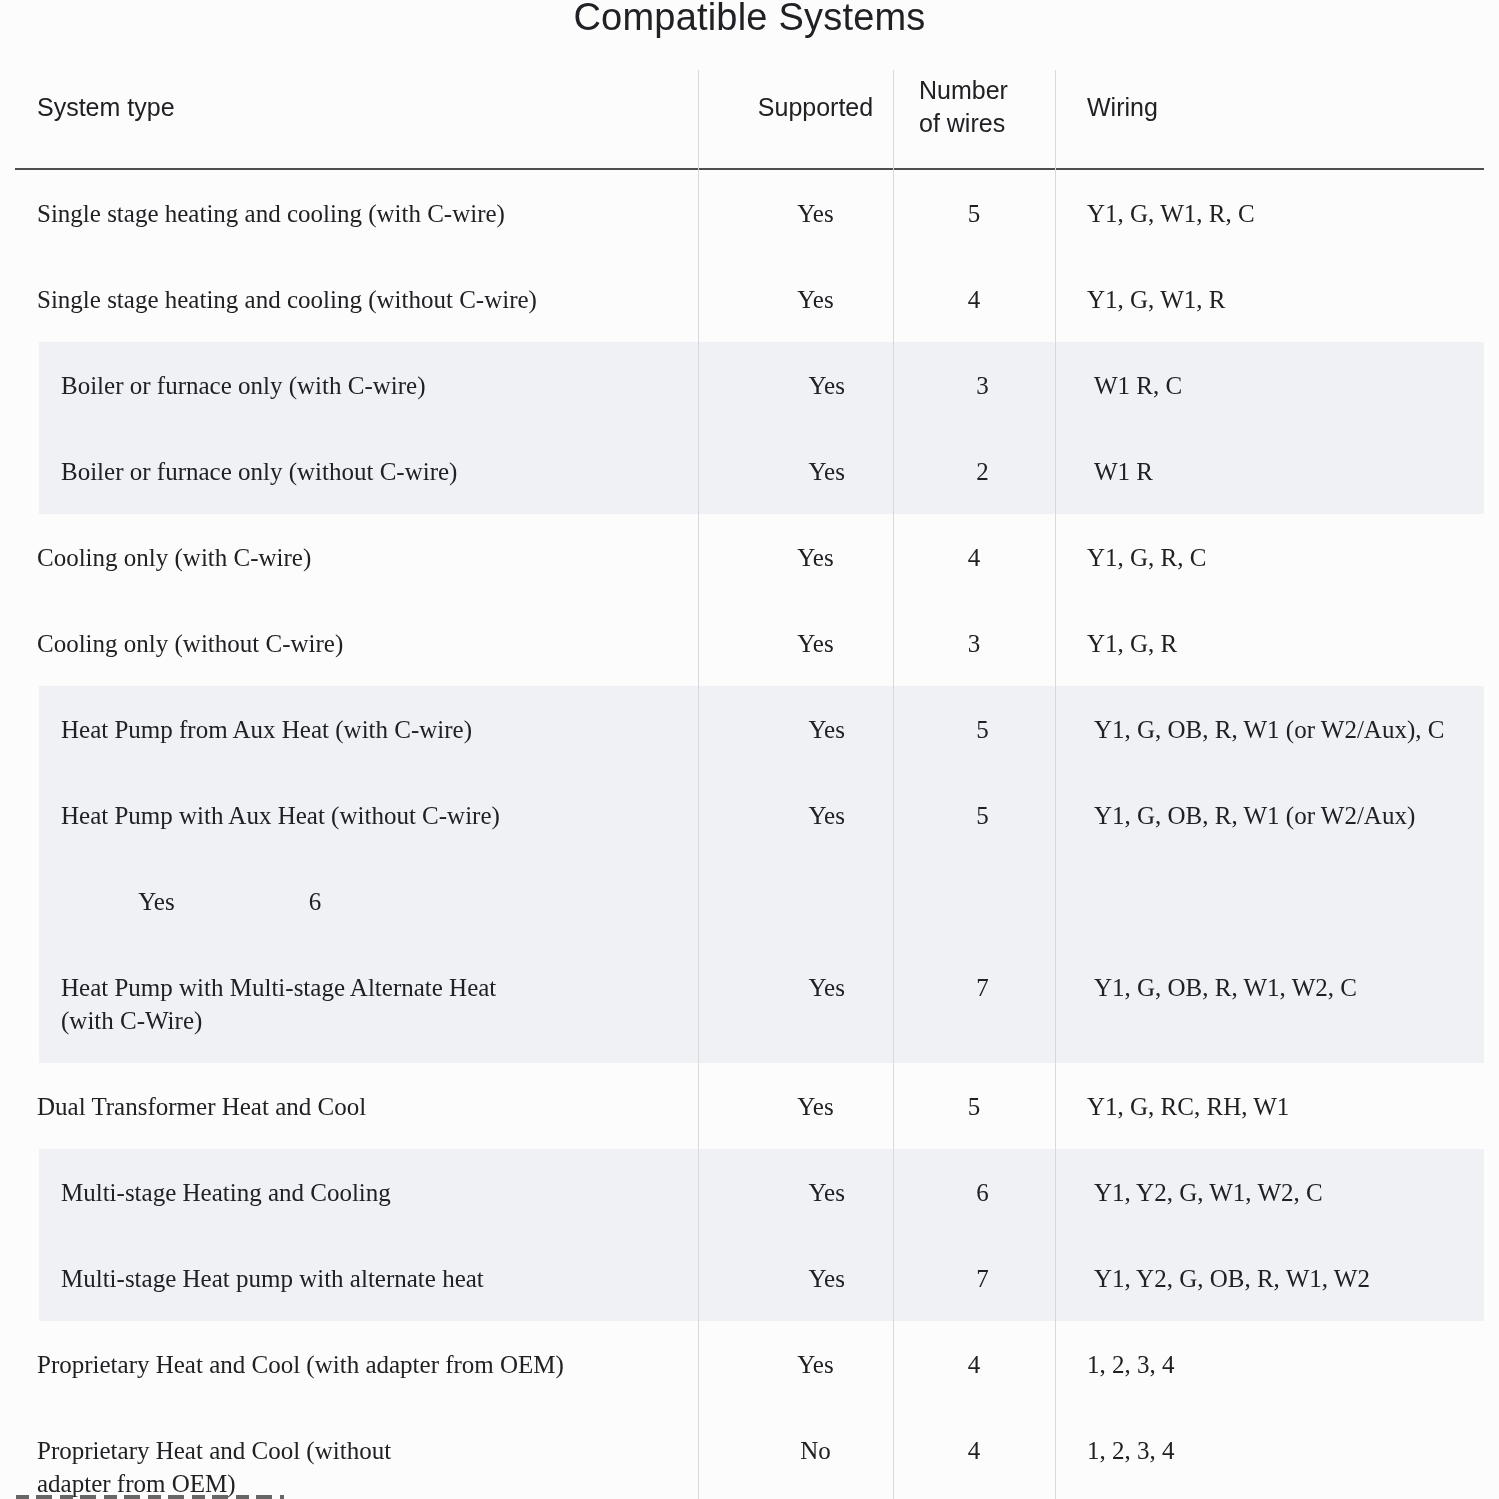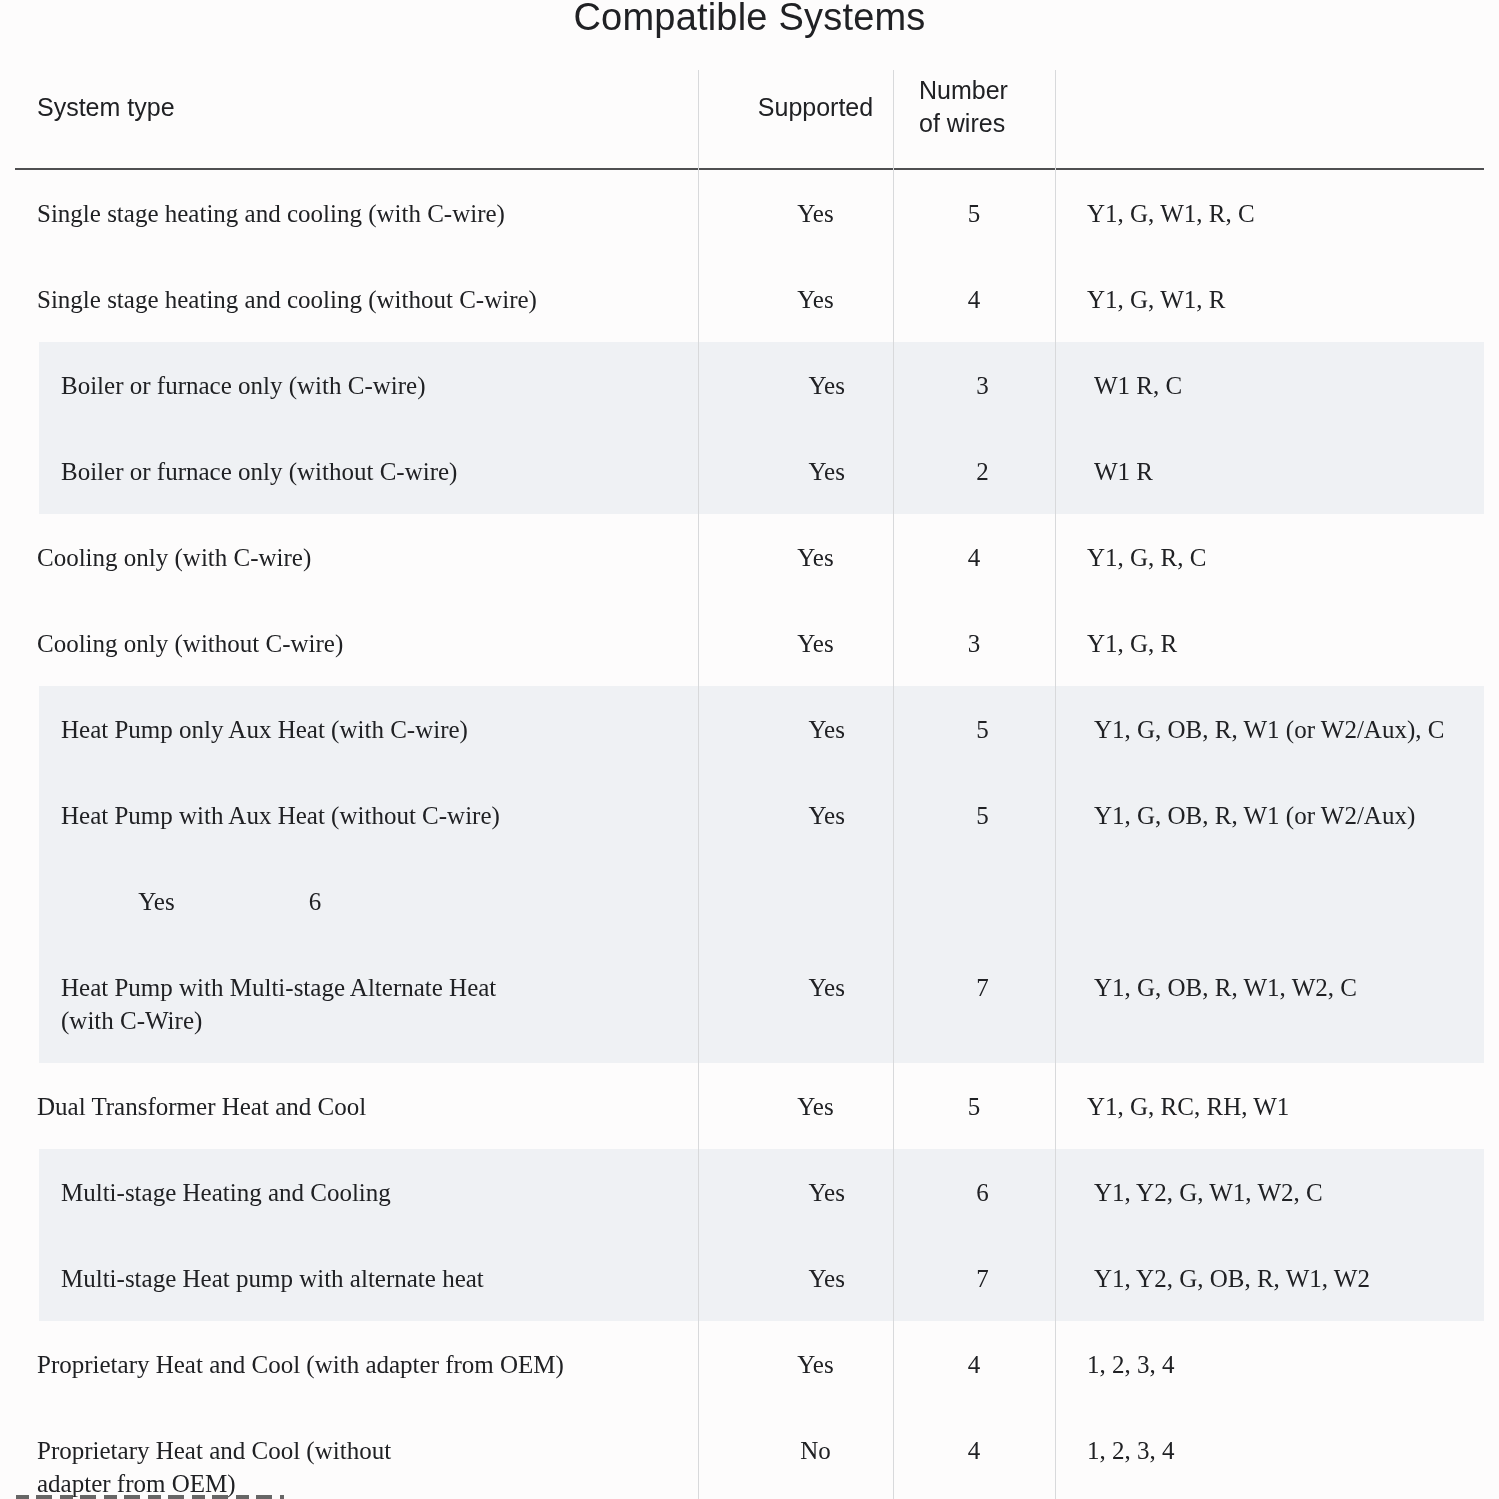--- a/index.html
+++ b/index.html
@@ -101,20 +101,23 @@
     <div class="header-row">
       <div class="cell c1 hc">
         <span>System type</span>
       </div>
       <div class="cell c2 hc">
         <span>Supported</span>
       </div>
       <div class="cell c3 hc">
         <span class="wrapblock">Number of wires</span>
       </div>
+      <div class="cell c4 hc">
+        <span>Wiring</span>
+      </div>
     </div>
     <div id="rows">
         <div class="row">
           <div class="cell c1"><span>Single stage heating and cooling (with C-wire)</span></div>
           <div class="cell c2">
             <span>Yes</span>
           </div>
           <div class="cell c3">
             <span>5</span>
           </div>
@@ -176,21 +179,21 @@
             <span>Yes</span>
           </div>
           <div class="cell c3">
             <span>3</span>
           </div>
           <div class="cell c4">
             <span>Y1, G, R</span>
           </div>
         </div>
         <div class="row shaded">
-          <div class="cell c1"><span>Heat Pump only Aux Heat (with C-wire)</span></div>
+          <div class="cell c1"><span>Heat Pump from Aux Heat (with C-wire)</span></div>
           <div class="cell c2">
             <span>Yes</span>
           </div>
           <div class="cell c3">
             <span>5</span>
           </div>
           <div class="cell c4">
             <span>Y1, G, OB, R, W1 (or W2/Aux), C</span>
           </div>
         </div>

